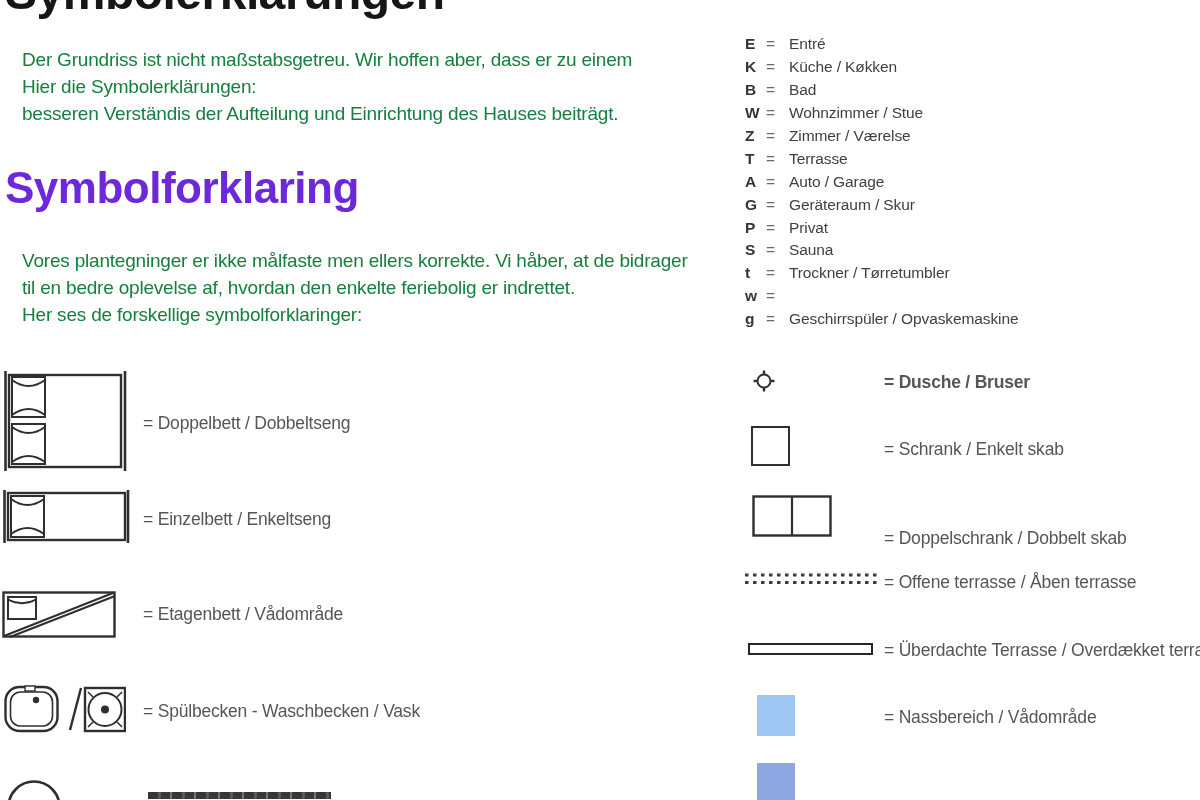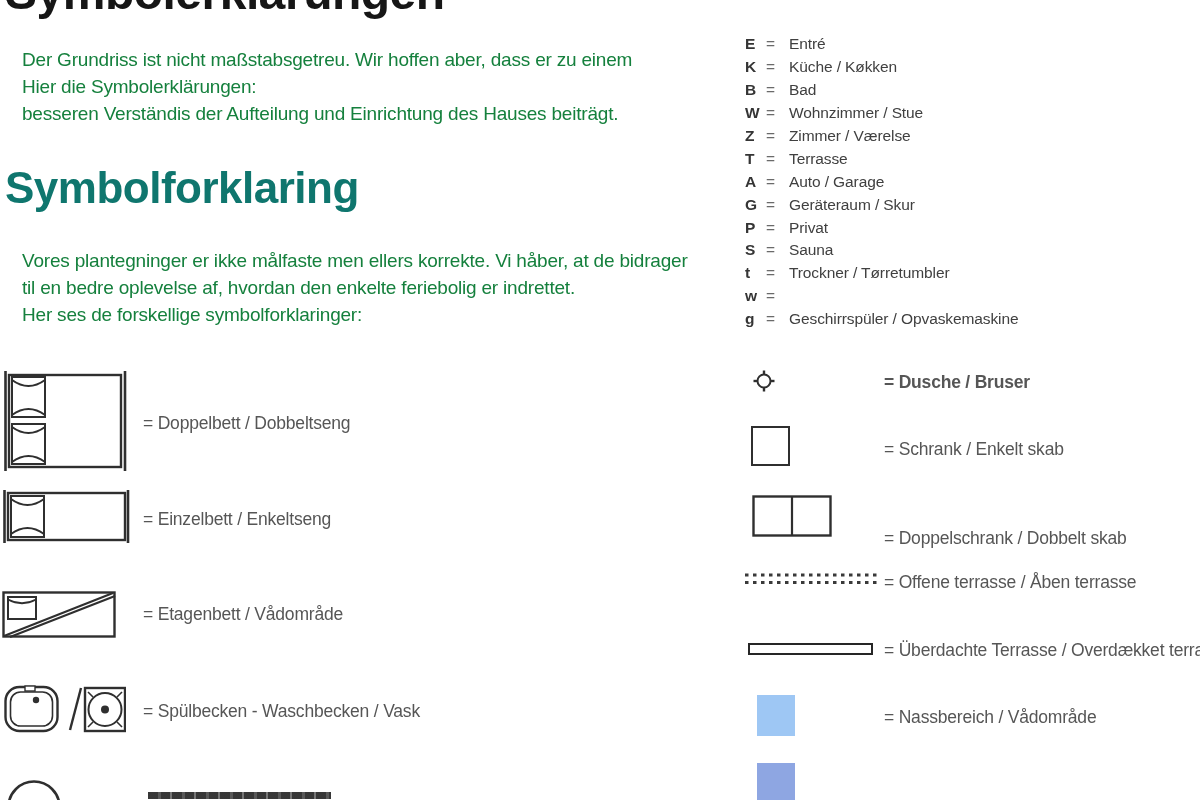--- a/index.html
+++ b/index.html
@@ -1,20 +1,20 @@
 <!DOCTYPE html>
 <html><head>
 <meta charset="utf-8">
 <style>
   html,body{margin:0;padding:0;background:#ffffff;}
   body{width:1200px;height:800px;overflow:hidden;font-family:"Liberation Sans",sans-serif;}
   .page{position:relative;width:1200px;height:800px;overflow:hidden;background:#fff;}
   .abs{position:absolute;}
   .h1{left:5px;top:-31px;font-size:48px;font-weight:700;line-height:1;color:#161616;letter-spacing:-0.5px;white-space:nowrap;}
-  .h2{left:5px;top:166px;font-size:44px;font-weight:700;line-height:1;color:#0f766e;letter-spacing:-0.5px;white-space:nowrap;}
+  .h2{left:5px;top:166px;font-size:44px;font-weight:700;line-height:1;color:#6d28d9;letter-spacing:-0.5px;white-space:nowrap;}
   .para{left:22px;font-size:19px;line-height:27px;color:#15803d;letter-spacing:-0.2px;white-space:nowrap;}
   .para-de{top:46px;}
   .para-da{top:247px;}
   .legend-label{font-size:17.5px;color:#565656;letter-spacing:-0.2px;white-space:nowrap;line-height:18px;}
   .abbr-list{left:745px;top:33px;}
   .abbr-row{display:flex;height:22.9px;align-items:center;font-size:15.5px;letter-spacing:-0.1px;}
   .abbr-letter{width:21px;font-weight:700;color:#353535;}
   .abbr-eq{width:23px;color:#6a6a6a;}
   .abbr-text{color:#404040;white-space:nowrap;}
   .icon-stroke{stroke:#2f2f2f;fill:none;}

